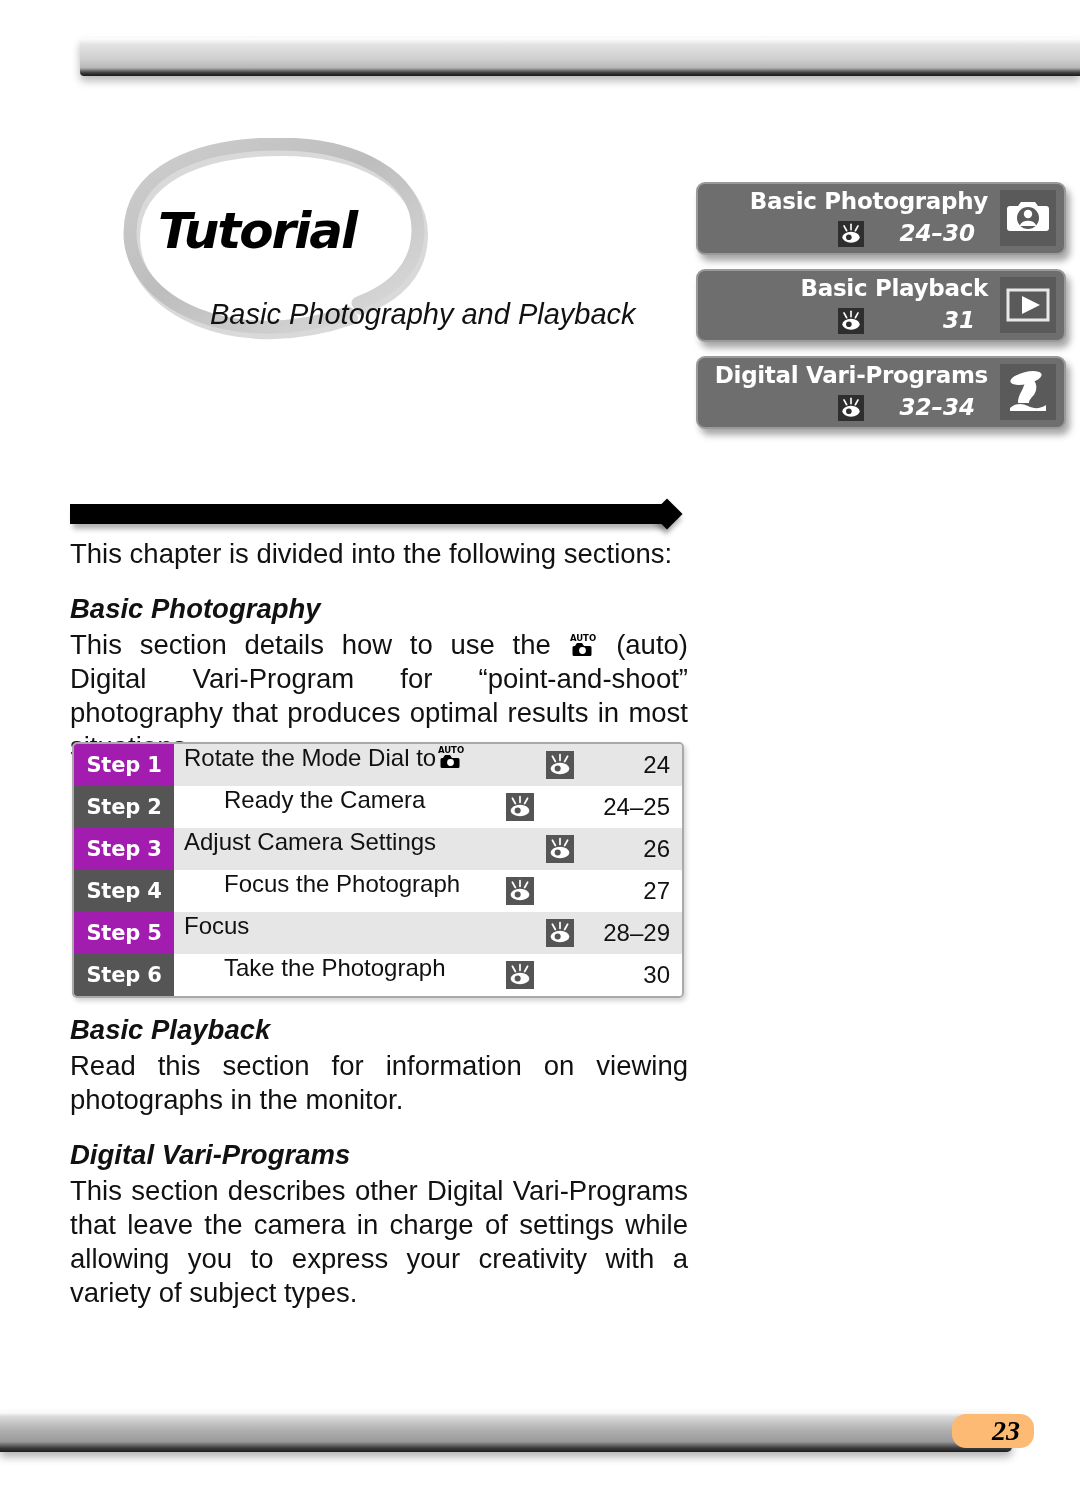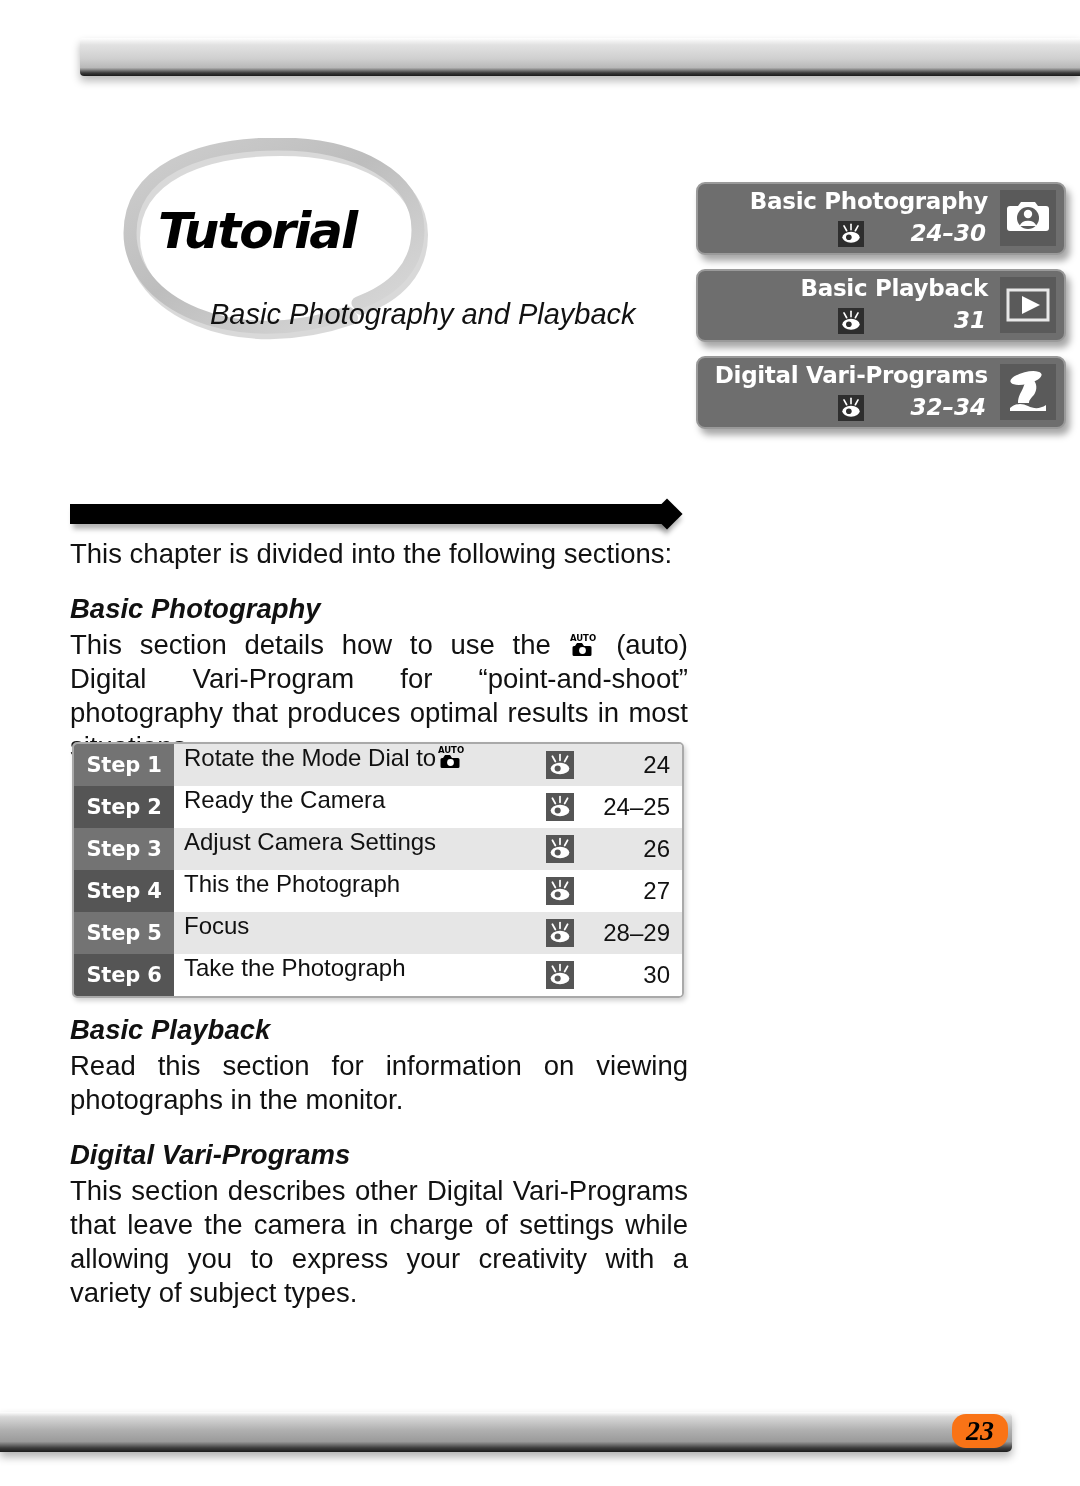--- a/index.html
+++ b/index.html
@@ -90,21 +90,21 @@
     top: 4px;
     font-family: "DejaVu Sans", sans-serif;
     font-weight: bold;
     font-size: 23px;
     color: #ffffff;
     white-space: nowrap;
     letter-spacing: -0.3px;
   }
   .nav-pages {
     position: absolute;
-    right: 78px;
+    right: 89px;
     top: 36px;
     font-family: "DejaVu Sans", sans-serif;
     font-weight: bold;
     font-style: italic;
     font-size: 23px;
     color: #ffffff;
     white-space: nowrap;
   }
   .nav-eye {
     position: absolute;
@@ -199,35 +199,35 @@
     box-sizing: border-box;
     overflow: hidden;
     box-shadow: 2px 3px 5px rgba(0,0,0,0.18);
   }
   .step-row {
     display: flex;
     align-items: stretch;
     height: 42px;
   }
   .step-row.odd  { background: #e6e6e6; }
-  .step-row.even { background: #ffffff; }
+  .step-row.even { background: #ffffff; gap: 40px; }
 
   .step-tag {
     width: 100px;
     flex: 0 0 100px;
     display: flex;
     align-items: center;
     justify-content: center;
     font-family: "DejaVu Sans", sans-serif;
     font-weight: bold;
     font-size: 21px;
     color: #ffffff;
     letter-spacing: -0.2px;
   }
-  .step-row.odd  .step-tag { background: #737373; }
+  .step-row.odd  .step-tag { background: #a21caf; }
   .step-row.even .step-tag { background: #555555; }
 
   .step-label {
     flex: 1 1 auto;
     display: flex;
     align-items: flex-start;
     padding-left: 10px;
     font-family: "Liberation Sans", sans-serif;
     font-size: 24px;
     color: #111;
@@ -263,30 +263,31 @@
         #ffffff 0%, #d8d8d8 12%, #b0b0b0 45%, #9a9a9a 74%, #3c3c3c 90%, #1c1c1c 100%);
     border-radius: 0 5px 5px 0;
     box-shadow: 0 5px 8px rgba(0,0,0,0.30);
   }
   .page-num {
     position: absolute;
     left: 952px;
     top: 1414px;
     width: 56px;
     height: 34px;
-    background: #f97316;
+    background: #fdba74;
     border-radius: 14px;
     display: flex;
     align-items: center;
     justify-content: center;
     font-family: "Liberation Serif", serif;
     font-style: italic;
     font-weight: bold;
     font-size: 28px;
     color: #000;
+    padding-left: 26px;
   }
 </style>
 </head>
 <body>
 
 <div class="top-bar"></div>
 
 <div class="title-block">
   <svg class="swoosh" viewBox="0 0 320 205">
     <defs>
@@ -452,21 +453,21 @@
           </g>
           <ellipse cx="12" cy="15" rx="8" ry="5" fill="#fff"></ellipse>
           <circle cx="10" cy="15" r="2.6" fill="#555"></circle>
         </svg>
     </div>
     <div class="step-page">26</div>
   </div>
 
   <div class="step-row even">
     <div class="step-tag">Step 4</div>
-    <div class="step-label">This the Photograph</div>
+    <div class="step-label">Focus the Photograph</div>
     <div class="step-eye">
       <svg class="eye-svg" viewBox="0 0 24 24">
           <g stroke="#fff" stroke-width="1.5" stroke-linecap="round">
             <line x1="12" y1="3" x2="12" y2="8"></line>
             <line x1="5.5" y1="4.5" x2="8" y2="9"></line>
             <line x1="18.5" y1="4.5" x2="16" y2="9"></line>
           </g>
           <ellipse cx="12" cy="15" rx="8" ry="5" fill="#fff"></ellipse>
           <circle cx="10" cy="15" r="2.6" fill="#555"></circle>
         </svg>

